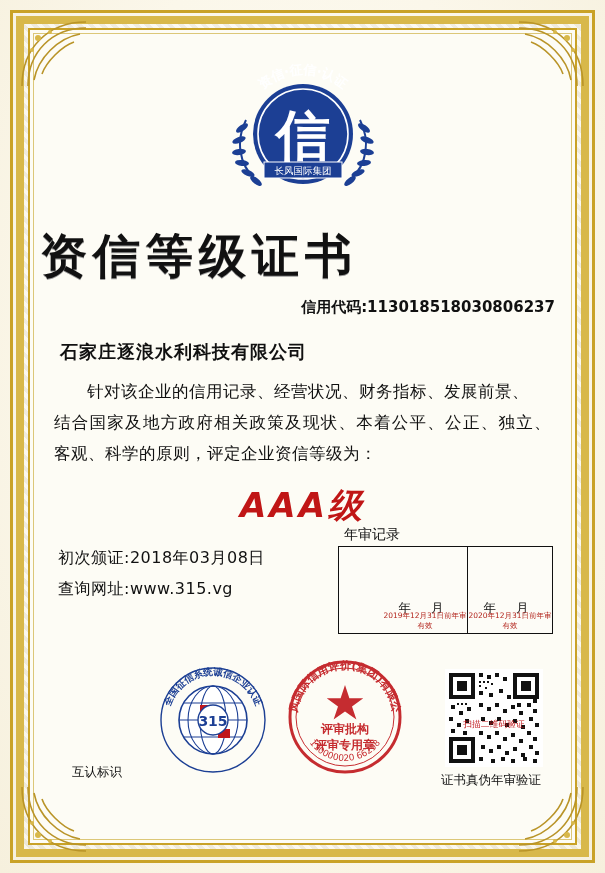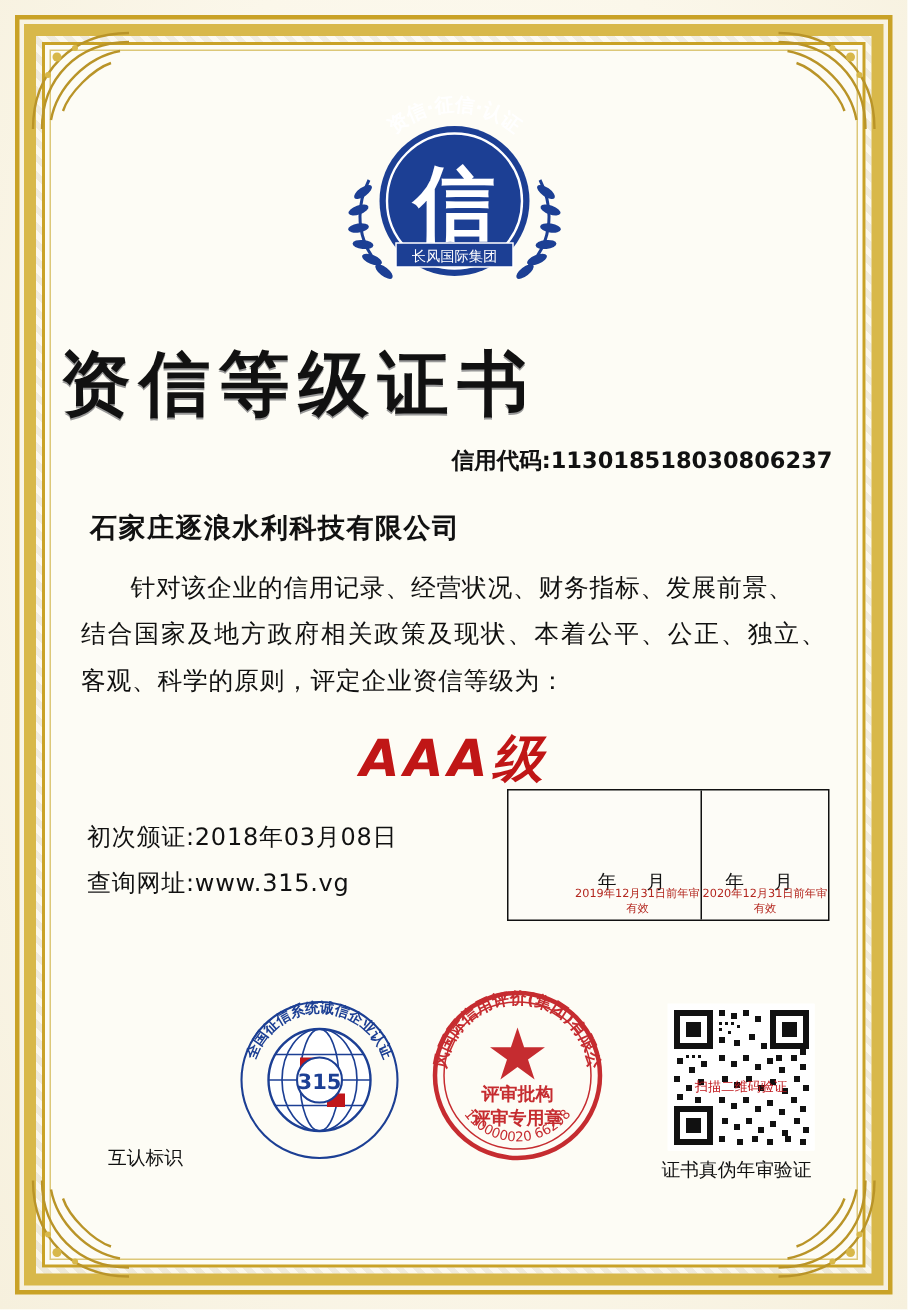--- a/index.html
+++ b/index.html
@@ -313,20 +313,21 @@
     </div>
 
     <div class="grade">AAA级</div>
 
     <div class="info">
       <div class="row">初次颁证:2018年03月08日</div>
       <div class="row">查询网址:www.315.vg</div>
     </div>
 
     <div class="annual">
+      <div class="annual-title">年审记录</div>
       <div class="annual-table">
         <div class="annual-cell">
           <div class="cell-ym">年 月</div>
           <div class="cell-note">2019年12月31日前年审有效</div>
         </div>
         <div class="annual-cell">
           <div class="cell-ym">年 月</div>
           <div class="cell-note">2020年12月31日前年审有效</div>
         </div>
       </div>

